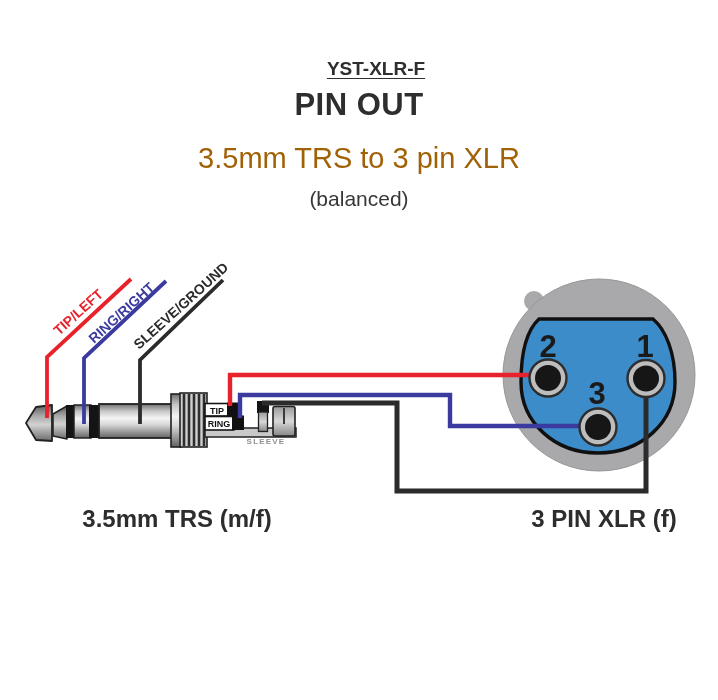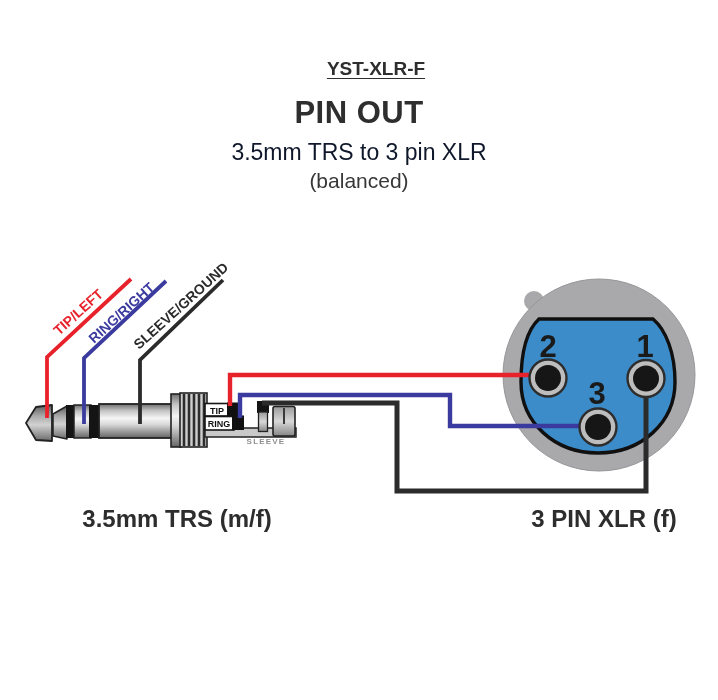--- a/index.html
+++ b/index.html
@@ -1,23 +1,23 @@
 <!DOCTYPE html>
 <html><head>
 <meta charset="utf-8">
 <style>
   html,body{margin:0;padding:0;background:#fff;}
   .canvas{position:relative;width:718px;height:700px;background:#ffffff;overflow:hidden;
           font-family:"Liberation Sans",sans-serif;color:#2e2e2e;}
   .diagram-svg{position:absolute;left:0;top:0;}
   .titles{position:absolute;left:0;top:58px;width:718px;text-align:center;z-index:2;}
   .model{font-size:19px;font-weight:bold;line-height:21px;text-decoration:underline;text-underline-offset:3px;padding-left:34px;}
-  .heading{font-size:31px;font-weight:bold;line-height:32px;margin-top:18px;letter-spacing:0.5px;}
-  .subtitle{font-size:23px;font-weight:normal;line-height:34px;margin-top:6px;color:#0f172a;}
-  .note{font-size:21px;line-height:23px;margin-top:0;color:#373737;}
+  .heading{font-size:31px;font-weight:bold;line-height:32px;margin-top:10px;letter-spacing:0.5px;}
+  .subtitle{font-size:29px;font-weight:normal;line-height:34px;margin-top:20px;color:#a16207;}
+  .note{font-size:21px;line-height:23px;margin-top:12px;color:#373737;}
   svg text{font-family:"Liberation Sans",sans-serif;}
 </style>
 </head>
 <body>
 
 <div class="canvas">
 
   <svg class="diagram-svg" width="718" height="700" viewBox="0 0 718 700">
     <defs>
       <linearGradient id="gMetal" x1="0" y1="0" x2="0" y2="1">

